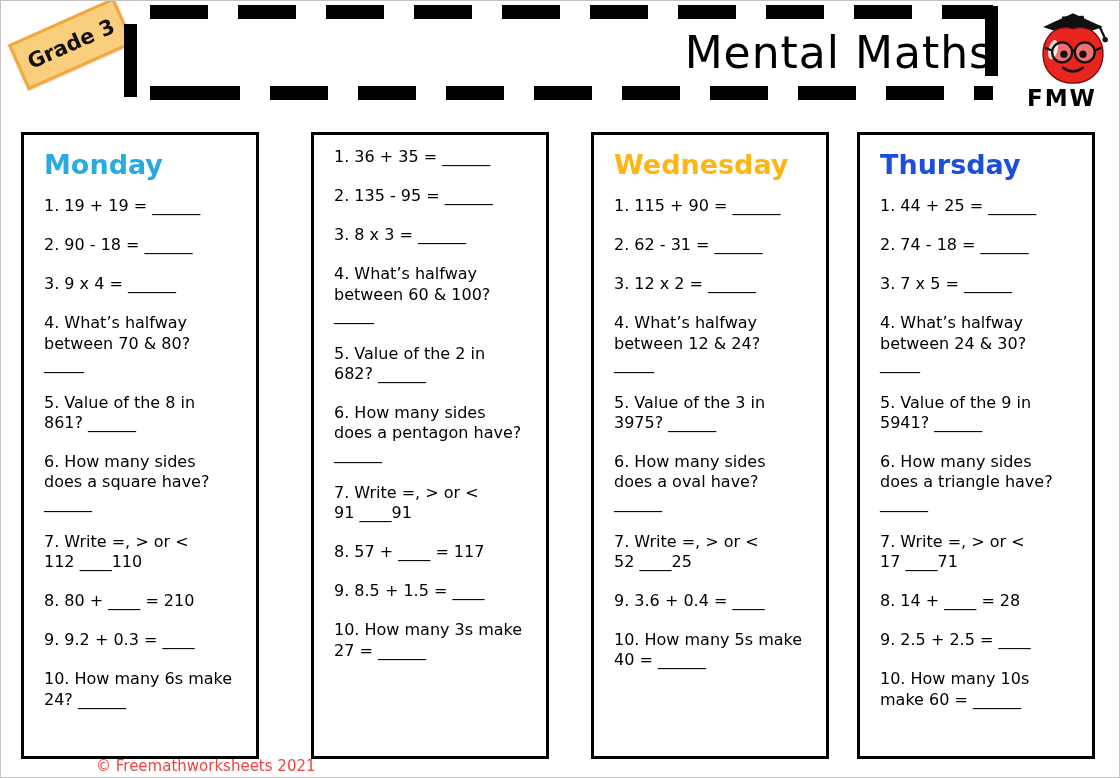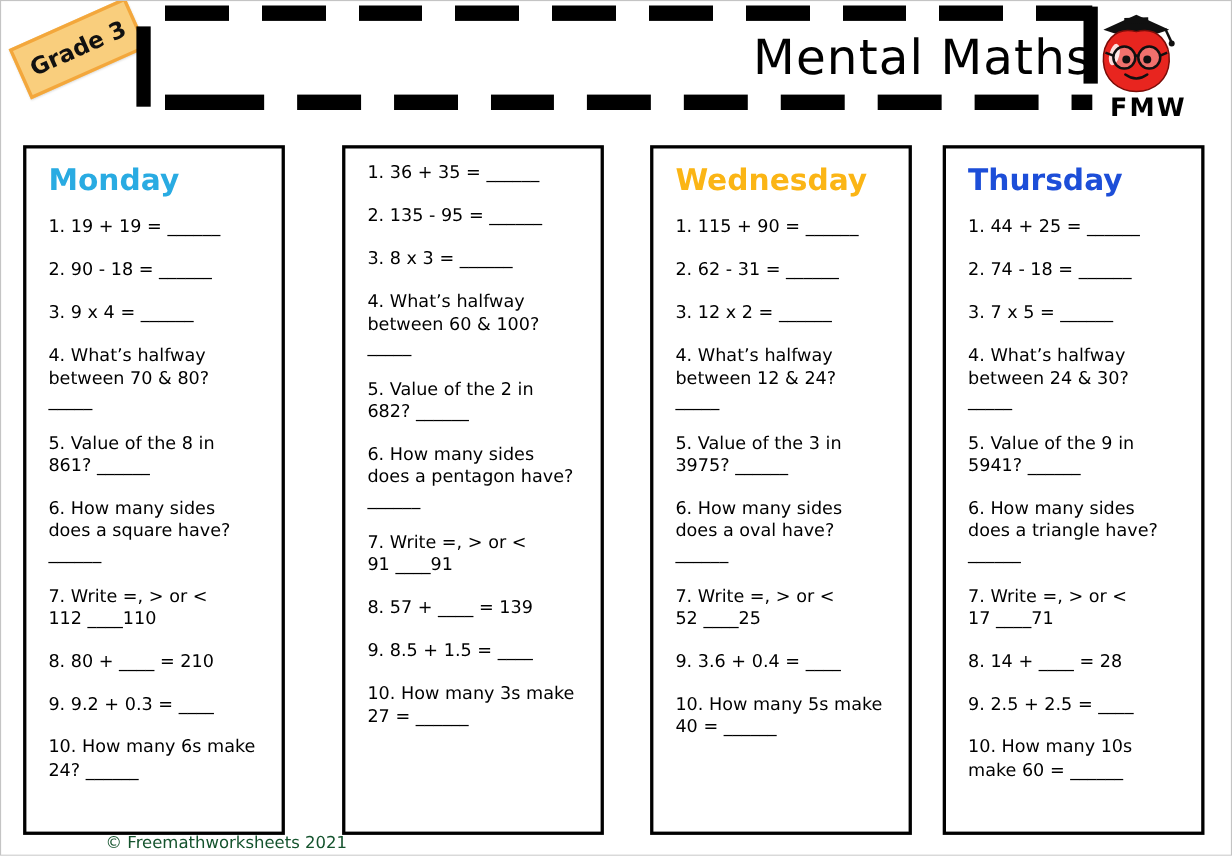--- a/index.html
+++ b/index.html
@@ -33,39 +33,39 @@
   .dash-top{top:0;}
   .dash-bottom{bottom:0;background-position:32px 0;}
   .bar-left{position:absolute;left:0;top:19px;width:13px;height:73px;background:#000;}
   .bar-right{position:absolute;right:-5px;top:1px;width:13px;height:70px;background:#000;}
   .page-title{
     position:absolute;left:0;top:22px;width:100%;
     text-align:right;font-size:44px;letter-spacing:1px;
   }
 
   
-  .logo{position:absolute;left:986px;top:6px;width:92px;height:100px;text-align:right;}
+  .logo{position:absolute;left:1026px;top:6px;width:92px;height:100px;text-align:left;}
   .logo-text{font-size:23px;font-weight:bold;letter-spacing:2px;margin-top:-4px;}
 
   
   .col{
     position:absolute;top:131px;width:238px;height:627px;
     border:3px solid #000;background:#fff;box-sizing:border-box;
     padding:12px 8px 0 20px;
   }
   .col-1{left:20px}.col-2{left:310px}.col-3{left:590px}.col-4{left:856px}
   .day{font-size:27px;font-weight:bold;margin:2px 0 16px 0;}
   .day-monday{color:#29abe2}
   .day-tuesday{color:#2bb46b}
   .day-wednesday{color:#fbb515}
   .day-thursday{color:#1d4ed8}
   .q{font-size:16px;line-height:1.26;margin-bottom:19px;white-space:pre-line;}
 
   
-  .footer{position:absolute;left:95px;top:756px;font-size:15px;color:#14532d;}
+  .footer{position:absolute;left:95px;top:756px;font-size:15px;color:#ef4444;}
 </style>
 </head>
 <body>
 
 <div class="page">
 
   <div class="badge">
     <span>Grade 3</span>
   </div>
 
@@ -133,21 +133,21 @@
     <div class="q">4. What’s halfway
 between 60 &amp; 100?
 _____</div>
     <div class="q">5. Value of the 2 in
 682? ______</div>
     <div class="q">6. How many sides
 does a pentagon have?
 ______</div>
     <div class="q">7. Write =, &gt; or &lt;
 91 ____91</div>
-    <div class="q">8. 57 + ____ = 139</div>
+    <div class="q">8. 57 + ____ = 117</div>
     <div class="q">9. 8.5 + 1.5 = ____</div>
     <div class="q">10. How many 3s make
 27 = ______</div>
   </div>
 
   <div class="col col-3">
     <div class="day day-wednesday">Wednesday</div>
     <div class="q">1. 115 + 90 = ______</div>
     <div class="q">2. 62 - 31 = ______</div>
     <div class="q">3. 12 x 2 = ______</div>

